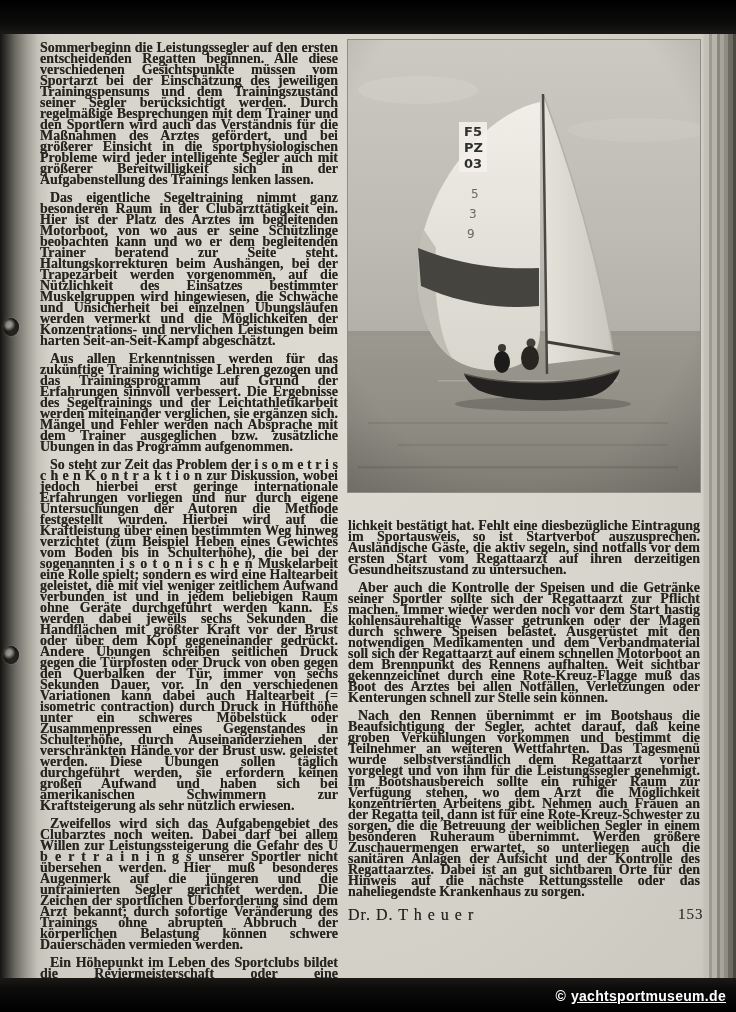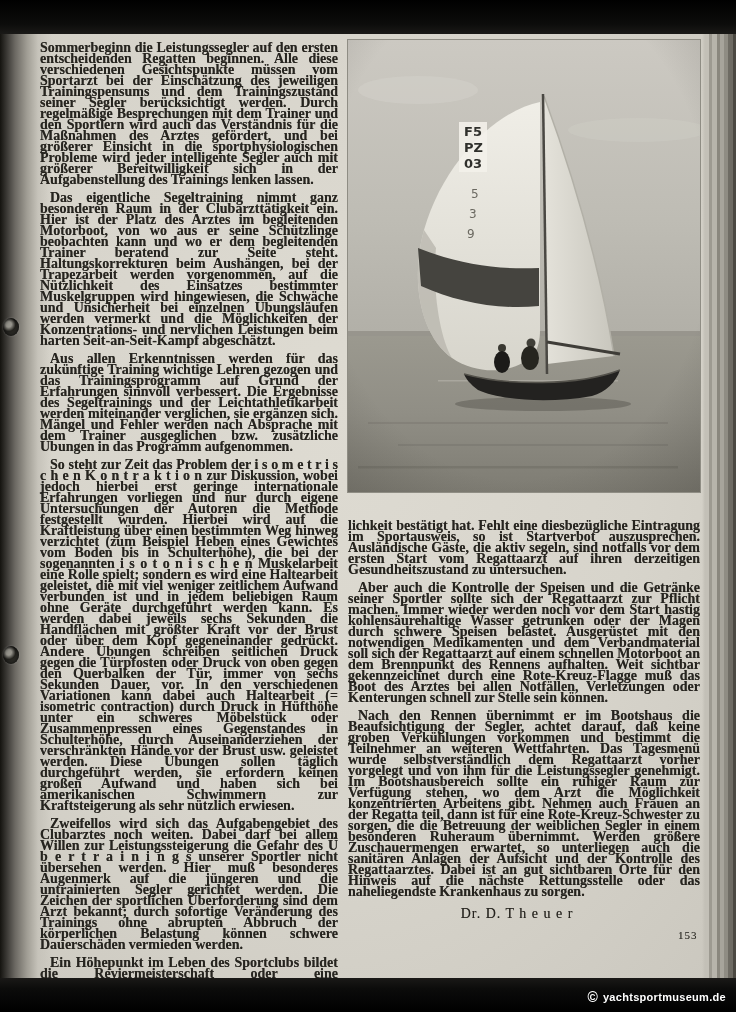--- a/index.html
+++ b/index.html
@@ -47,42 +47,42 @@
   }
   .para {
     font-size:14px; line-height:11px; text-align:justify;
     color:#26241f; margin-bottom:7px; text-indent:10px;
     text-shadow:0 0 .4px rgba(40,38,33,.55);
     word-spacing:-0.2px;
     font-weight:bold;
   }
   .para.no-indent { text-indent:0; }
   .author {
-    font-size:14px; color:#26241f; text-align:center;
+    font-size:16px; color:#26241f; text-align:left;
     margin-top:9px; padding-right:14px; letter-spacing:1px;
     text-shadow:0 0 .4px rgba(40,38,33,.55);
   }
   .page-number {
-    position:absolute; left:678px; top:895px;
-    font-size:11px; color:#34322c; letter-spacing:1px;
+    position:absolute; left:678px; top:872px;
+    font-size:15px; color:#34322c; letter-spacing:1px;
     text-shadow:0 0 .4px rgba(40,38,33,.5);
   }
   .photo {
     position:absolute; left:348px; top:6px; width:352px; height:452px;
     box-shadow:0 0 0 1px #8f8d84;
     background:#b9b7af;
   }
   .photo svg { display:block; width:100%; height:100%; }
   .watermark {
     position:absolute; bottom:8px; right:10px;
     display:flex; align-items:center; gap:5px;
     color:#fff; font-family:"Liberation Sans", sans-serif;
   }
   .wm-icon { font-size:14px; line-height:14px; font-weight:bold; }
-  .wm-text { font-size:11px; font-weight:bold; letter-spacing:.3px; }
+  .wm-text { font-size:14px; font-weight:bold; letter-spacing:.3px;text-decoration:underline; }
 </style>
 </head>
 <body>
 
 <div class="band-top"></div>
 
 <div class="page">
 
   <div class="binding"></div>
   <div class="hole hole-1"></div>

